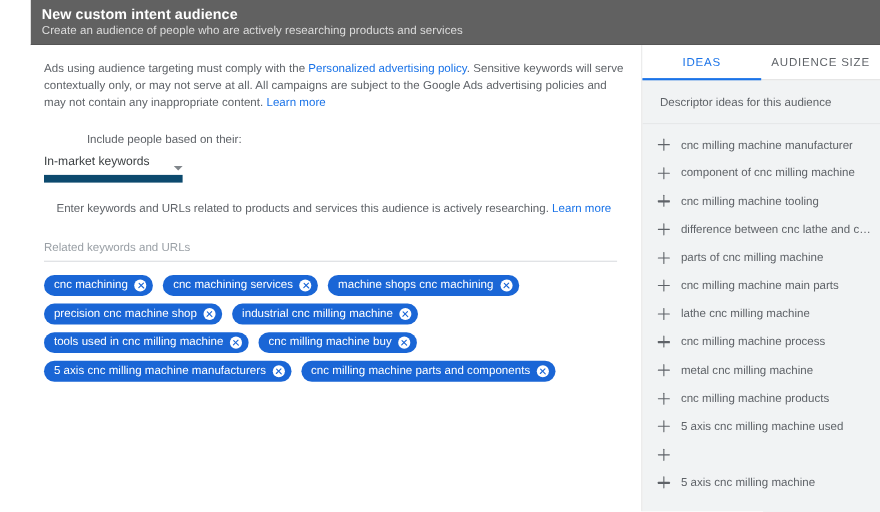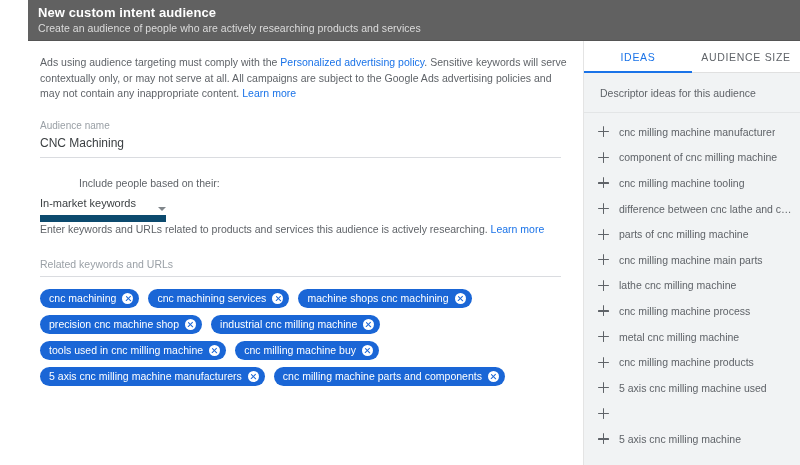--- a/index.html
+++ b/index.html
@@ -99,23 +99,25 @@
   .select-value { font-size: 11px; color: #3c4043; line-height: 15px; }
   .caret {
     width: 0; height: 0;
     border-left: 4px solid transparent;
     border-right: 4px solid transparent;
     border-top: 4px solid #80868b;
     margin-top: 2px;
   }
 
   .helper {
+    margin-top: 17px;
     font-size: 10.5px;
     color: #5f6368;
     line-height: 15px;
+    text-align: center;
   }
 
   .kw-label {
     margin-top: 20px;
     font-size: 10.5px;
     color: #9aa0a6;
     line-height: 15px;
   }
   .kw-underline {
     border-bottom: 1px solid #dadce0;
@@ -259,25 +261,20 @@
     <div class="header-sub">Create an audience of people who are actively researching products and services</div>
   </div>
 
   <div class="body">
 
     <div class="left">
 
       <div class="notice"><span>Ads using audience targeting must comply with the </span><a class="link" href="#">Personalized advertising policy</a><span>. Sensitive keywords will serve contextually only, or may not serve at all. All campaigns are subject to the Google Ads advertising policies and may not contain any inappropriate content. </span><a class="link" href="#">Learn more</a></div>
 
       
-      <div class="field">
-        <div class="field-label">Audience name</div>
-        <div class="field-value">CNC Machining</div>
-        <div class="field-underline"></div>
-      </div>
 
       
       <div class="section-label">Include people based on their:</div>
       <div class="select-row">
         <span class="select-value">In-market keywords</span>
         <span class="caret"></span>
       </div>
 
       
       <div class="helper"><span>Enter keywords and URLs related to products and services this audience is actively researching. </span><a class="link" href="#">Learn more</a></div>

